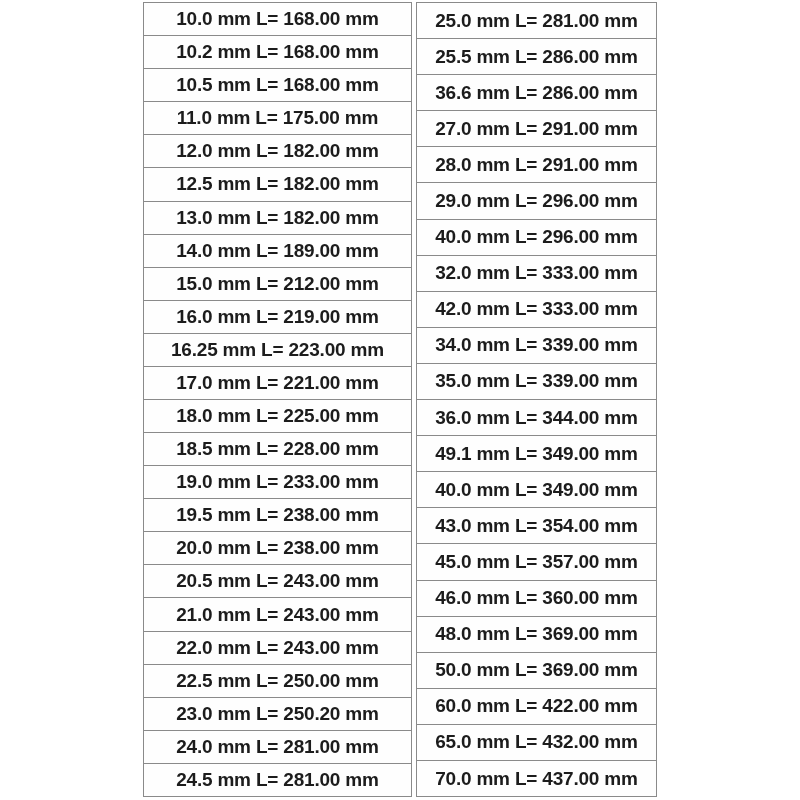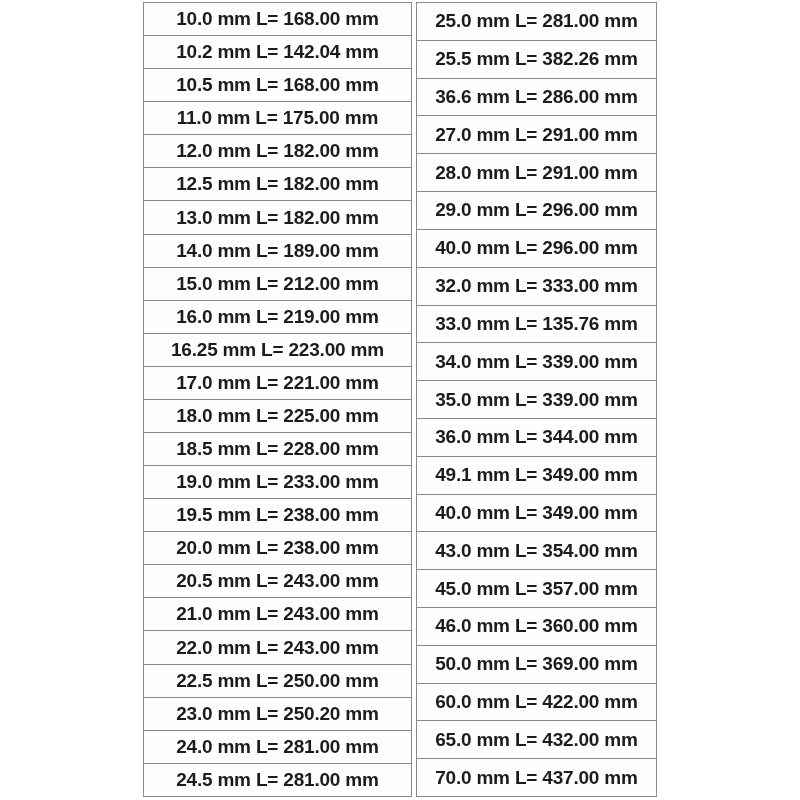--- a/index.html
+++ b/index.html
@@ -25,21 +25,21 @@
     height: 795px;
     display: flex;
     flex-direction: row;
     gap: 4px;
   }
   .col {
     display: flex;
     flex-direction: column;
     height: 100%;
   }
-  .col-left  { width: 272px; }
+  .col-left  { width: 272px; justify-content: center; }
   .col-right { width: 244px; }
   .cell {
     flex: 1 1 0;
     border: 1px solid var(--border-color, #8a8a8a);
     margin-top: -1px;
     background: var(--cell-bg, #fefefe);
     color: var(--text-color, #1c1c1c);
     font-size: 19px;
     font-weight: 600;
     letter-spacing: -0.2px;
@@ -51,21 +51,21 @@
   }
   .col .cell:first-child { margin-top: 0; }
 </style>
 </head>
 <body style="background: rgb(255, 255, 255);">
 
 <div class="page">
   <div class="spec-table">
     <div class="col col-left">
         <div class="cell">10.0 mm L= 168.00 mm</div>
-        <div class="cell">10.2 mm L= 142.04 mm</div>
+        <div class="cell">10.2 mm L= 168.00 mm</div>
         <div class="cell">10.5 mm L= 168.00 mm</div>
         <div class="cell">11.0 mm L= 175.00 mm</div>
         <div class="cell">12.0 mm L= 182.00 mm</div>
         <div class="cell">12.5 mm L= 182.00 mm</div>
         <div class="cell">13.0 mm L= 182.00 mm</div>
         <div class="cell">14.0 mm L= 189.00 mm</div>
         <div class="cell">15.0 mm L= 212.00 mm</div>
         <div class="cell">16.0 mm L= 219.00 mm</div>
         <div class="cell">16.25 mm L= 223.00 mm</div>
         <div class="cell">17.0 mm L= 221.00 mm</div>
@@ -77,35 +77,36 @@
         <div class="cell">20.5 mm L= 243.00 mm</div>
         <div class="cell">21.0 mm L= 243.00 mm</div>
         <div class="cell">22.0 mm L= 243.00 mm</div>
         <div class="cell">22.5 mm L= 250.00 mm</div>
         <div class="cell">23.0 mm L= 250.20 mm</div>
         <div class="cell">24.0 mm L= 281.00 mm</div>
         <div class="cell">24.5 mm L= 281.00 mm</div>
       </div>
     <div class="col col-right">
         <div class="cell">25.0 mm L= 281.00 mm</div>
-        <div class="cell">25.5 mm L= 382.26 mm</div>
+        <div class="cell">25.5 mm L= 286.00 mm</div>
         <div class="cell">36.6 mm L= 286.00 mm</div>
         <div class="cell">27.0 mm L= 291.00 mm</div>
         <div class="cell">28.0 mm L= 291.00 mm</div>
         <div class="cell">29.0 mm L= 296.00 mm</div>
         <div class="cell">40.0 mm L= 296.00 mm</div>
         <div class="cell">32.0 mm L= 333.00 mm</div>
-        <div class="cell">33.0 mm L= 135.76 mm</div>
+        <div class="cell">42.0 mm L= 333.00 mm</div>
         <div class="cell">34.0 mm L= 339.00 mm</div>
         <div class="cell">35.0 mm L= 339.00 mm</div>
         <div class="cell">36.0 mm L= 344.00 mm</div>
         <div class="cell">49.1 mm L= 349.00 mm</div>
         <div class="cell">40.0 mm L= 349.00 mm</div>
         <div class="cell">43.0 mm L= 354.00 mm</div>
         <div class="cell">45.0 mm L= 357.00 mm</div>
         <div class="cell">46.0 mm L= 360.00 mm</div>
+        <div class="cell">48.0 mm L= 369.00 mm</div>
         <div class="cell">50.0 mm L= 369.00 mm</div>
         <div class="cell">60.0 mm L= 422.00 mm</div>
         <div class="cell">65.0 mm L= 432.00 mm</div>
         <div class="cell">70.0 mm L= 437.00 mm</div>
       </div>
   </div>
 </div>
 
 </body></html>

